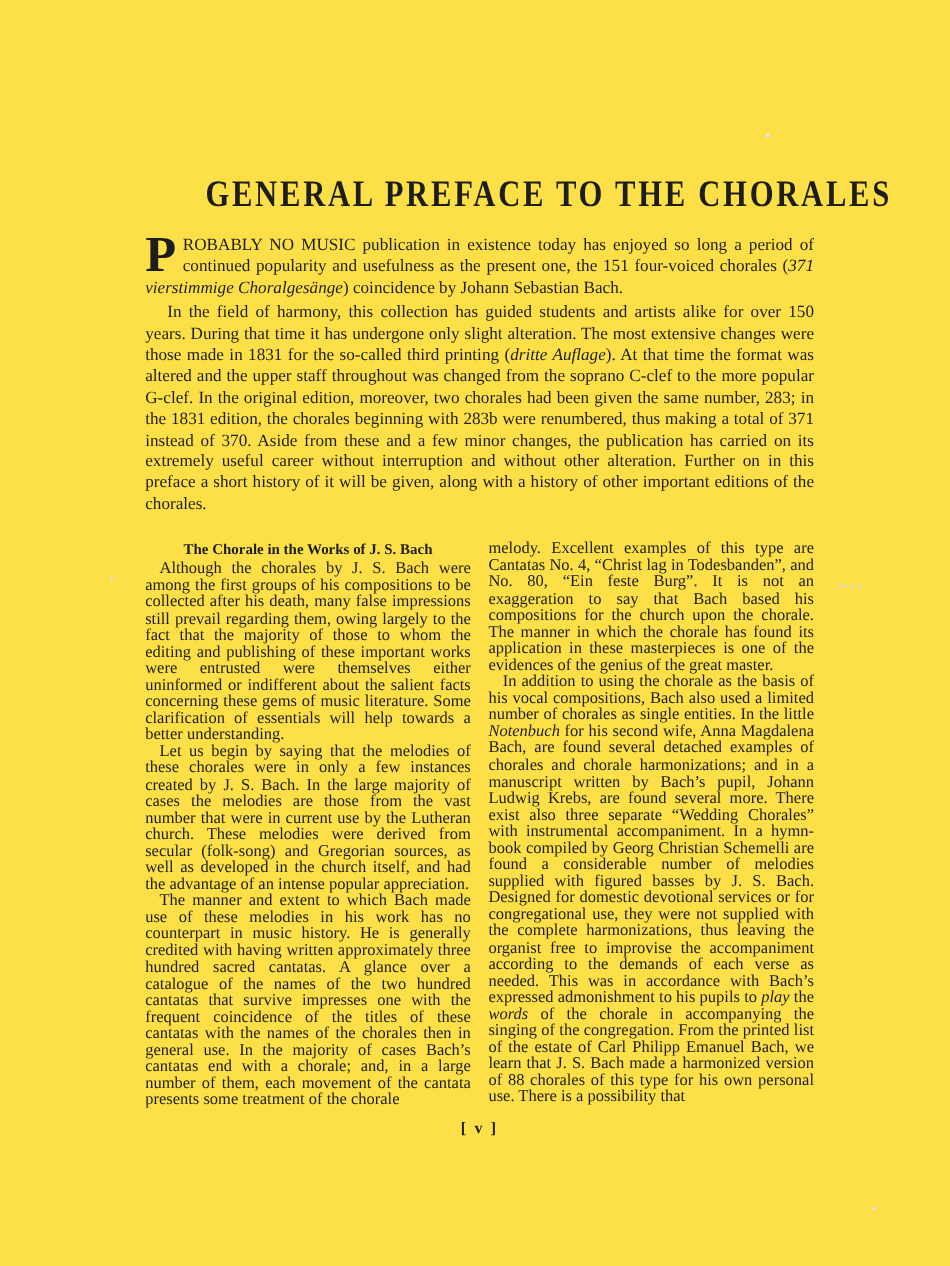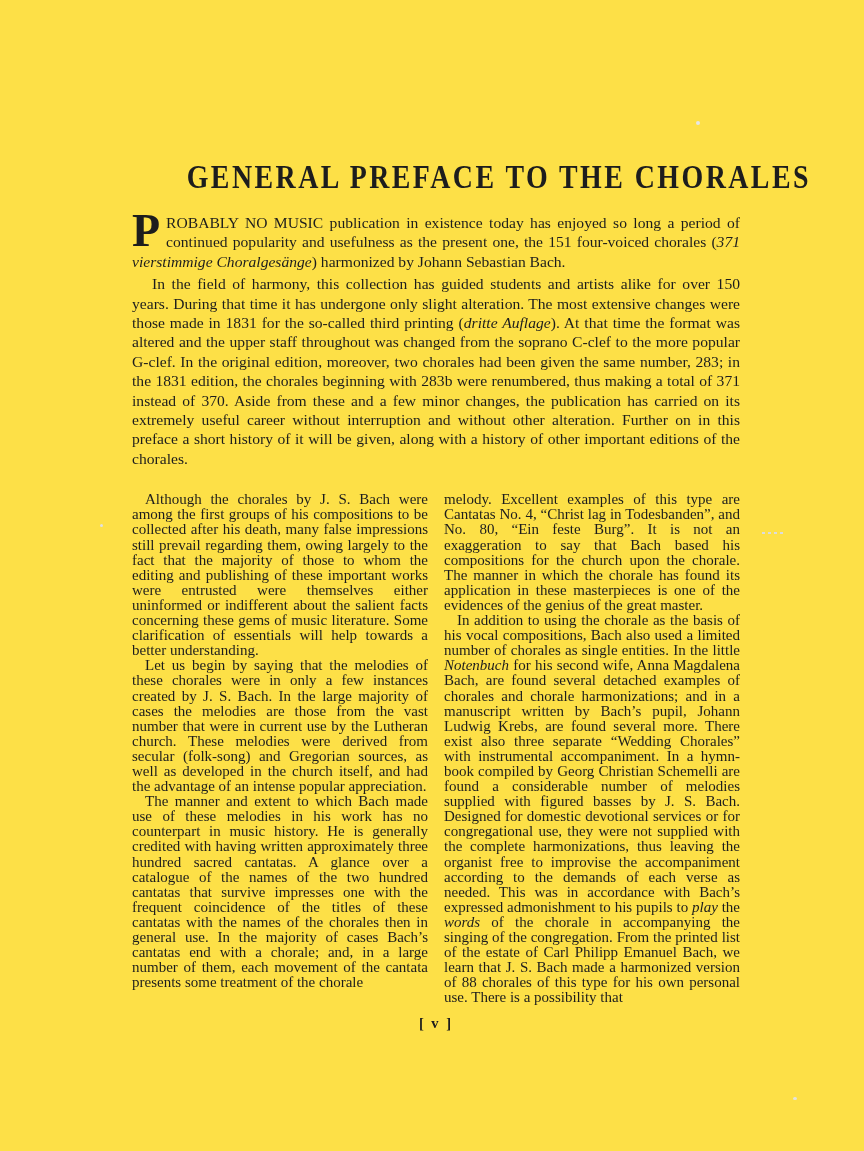--- a/index.html
+++ b/index.html
@@ -89,27 +89,28 @@
   <div class="artifact artifact-speck-1"></div>
   <div class="artifact artifact-speck-2"></div>
   <div class="artifact artifact-dashes"></div>
   <div class="artifact artifact-speck-3"></div>
 
   <div class="content">
 
     <h1 class="title">GENERAL PREFACE TO THE CHORALES</h1>
 
     <div class="intro">
-      <p class="p1"><span class="dropcap">P</span><span>ROBABLY NO MUSIC publication in existence today has enjoyed so long a period of continued popularity and usefulness as the present one, the 151 four-voiced chorales (</span><i>371 vierstimmige Choralgesänge</i><span>) harmonized by Johann Sebastian Bach.</span></p>
+      <p class="p1"><span class="dropcap">P</span><span>ROBABLY NO MUSIC publication in existence today has enjoyed so long a period of continued popularity and usefulness as the present one, the 151 four-voiced chorales (</span><i>371 vierstimmige Choralgesänge</i><span>) coincidence by Johann Sebastian Bach.</span></p>
       <p class="p2"><span>In the field of harmony, this collection has guided students and artists alike for over 150 years. During that time it has undergone only slight alteration. The most extensive changes were those made in 1831 for the so-called third printing (</span><i>dritte Auflage</i><span>). At that time the format was altered and the upper staff throughout was changed from the soprano C-clef to the more popular G-clef. In the original edition, moreover, two chorales had been given the same number, 283; in the 1831 edition, the chorales beginning with 283b were renumbered, thus making a total of 371 instead of 370. Aside from these and a few minor changes, the publication has carried on its extremely useful career without interruption and without other alteration. Further on in this preface a short history of it will be given, along with a history of other important editions of the chorales.</span></p>
     </div>
 
     <div class="columns">
 
       <div class="col">
+        <h2 class="col-heading">The Chorale in the Works of J. S. Bach</h2>
         <p class="indent">Although the chorales by J. S. Bach were among the first groups of his compositions to be collected after his death, many false impressions still prevail regarding them, owing largely to the fact that the majority of those to whom the editing and publishing of these important works were entrusted were themselves either uninformed or indifferent about the salient facts concerning these gems of music literature. Some clarification of essentials will help towards a better understanding.</p>
         <p class="indent">Let us begin by saying that the melodies of these chorales were in only a few instances created by J. S. Bach. In the large majority of cases the melodies are those from the vast number that were in current use by the Lutheran church. These melodies were derived from secular (folk-song) and Gregorian sources, as well as developed in the church itself, and had the advantage of an intense popular appreciation.</p>
         <p class="indent">The manner and extent to which Bach made use of these melodies in his work has no counterpart in music history. He is generally credited with having written approximately three hundred sacred cantatas. A glance over a catalogue of the names of the two hundred cantatas that survive impresses one with the frequent coincidence of the titles of these cantatas with the names of the chorales then in general use. In the majority of cases Bach’s cantatas end with a chorale; and, in a large number of them, each movement of the cantata presents some treatment of the chorale</p>
       </div>
 
       <div class="col">
         <p>melody. Excellent examples of this type are Cantatas No. 4, “Christ lag in Todesbanden”, and No. 80, “Ein feste Burg”. It is not an exaggeration to say that Bach based his compositions for the church upon the chorale. The manner in which the chorale has found its application in these masterpieces is one of the evidences of the genius of the great master.</p>
         <p class="indent"><span>In addition to using the chorale as the basis of his vocal compositions, Bach also used a limited number of chorales as single entities. In the little </span><i>Notenbuch</i><span> for his second wife, Anna Magdalena Bach, are found several detached examples of chorales and chorale harmonizations; and in a manuscript written by Bach’s pupil, Johann Ludwig Krebs, are found several more. There exist also three separate “Wedding Chorales” with instrumental accompaniment. In a hymn-book compiled by Georg Christian Schemelli are found a considerable number of melodies supplied with figured basses by J. S. Bach. Designed for domestic devotional services or for congregational use, they were not supplied with the complete harmonizations, thus leaving the organist free to improvise the accompaniment according to the demands of each verse as needed. This was in accordance with Bach’s expressed admonishment to his pupils to </span><i>play</i><span> the </span><i>words</i><span> of the chorale in accompanying the singing of the congregation. From the printed list of the estate of Carl Philipp Emanuel Bach, we learn that J. S. Bach made a harmonized version of 88 chorales of this type for his own personal use. There is a possibility that</span></p>
       </div>
 

